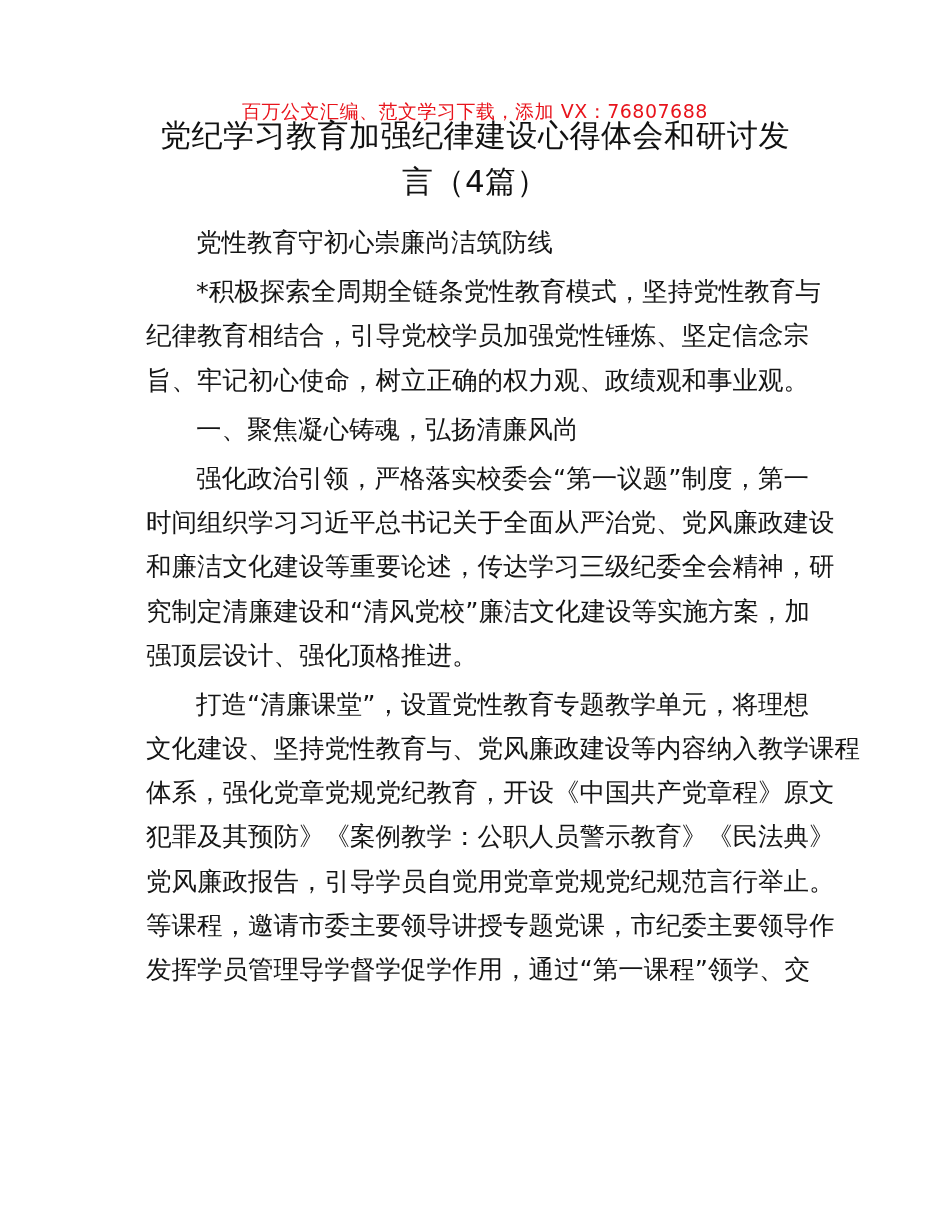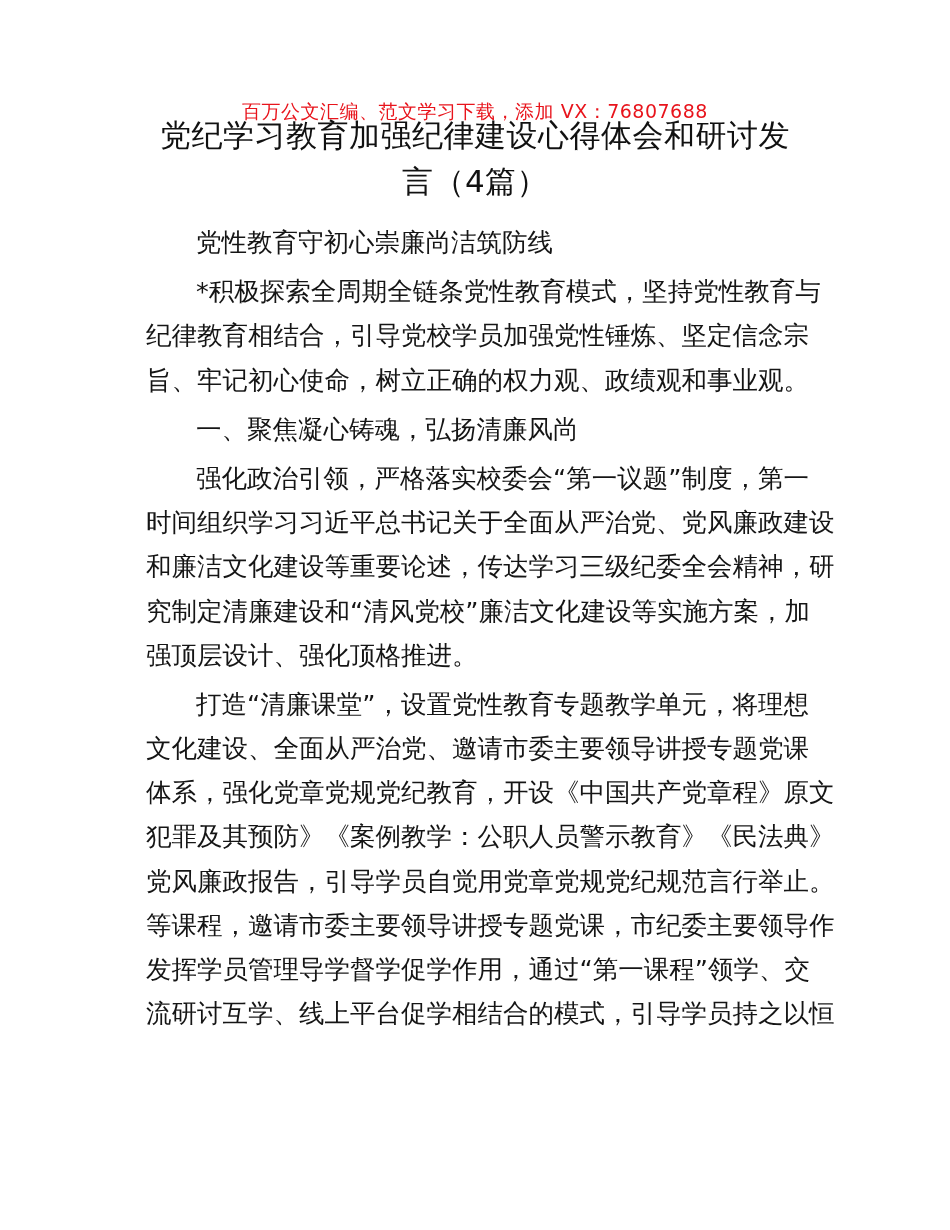--- a/index.html
+++ b/index.html
@@ -89,22 +89,21 @@
   <div class="para">
     <span class="ln indent">强化政治引领，严格落实校委会“第一议题”制度，第一</span>
     <span class="ln">时间组织学习习近平总书记关于全面从严治党、党风廉政建设</span>
     <span class="ln">和廉洁文化建设等重要论述，传达学习三级纪委全会精神，研</span>
     <span class="ln">究制定清廉建设和“清风党校”廉洁文化建设等实施方案，加</span>
     <span class="ln last">强顶层设计、强化顶格推进。</span>
   </div>
 
   <div class="para">
     <span class="ln indent">打造“清廉课堂”，设置党性教育专题教学单元，将理想</span>
-    <span class="ln">文化建设、全面从严治党、邀请市委主要领导讲授专题党课</span>
+    <span class="ln">文化建设、坚持党性教育与、党风廉政建设等内容纳入教学课程</span>
     <span class="ln">体系，强化党章党规党纪教育，开设《中国共产党章程》原文</span>
     <span class="ln">犯罪及其预防》《案例教学：公职人员警示教育》《民法典》</span>
     <span class="ln">党风廉政报告，引导学员自觉用党章党规党纪规范言行举止。</span>
     <span class="ln">等课程，邀请市委主要领导讲授专题党课，市纪委主要领导作</span>
     <span class="ln">发挥学员管理导学督学促学作用，通过“第一课程”领学、交</span>
-    <span class="ln">流研讨互学、线上平台促学相结合的模式，引导学员持之以恒</span>
   </div>
 
 </div>
 
 </body></html>

